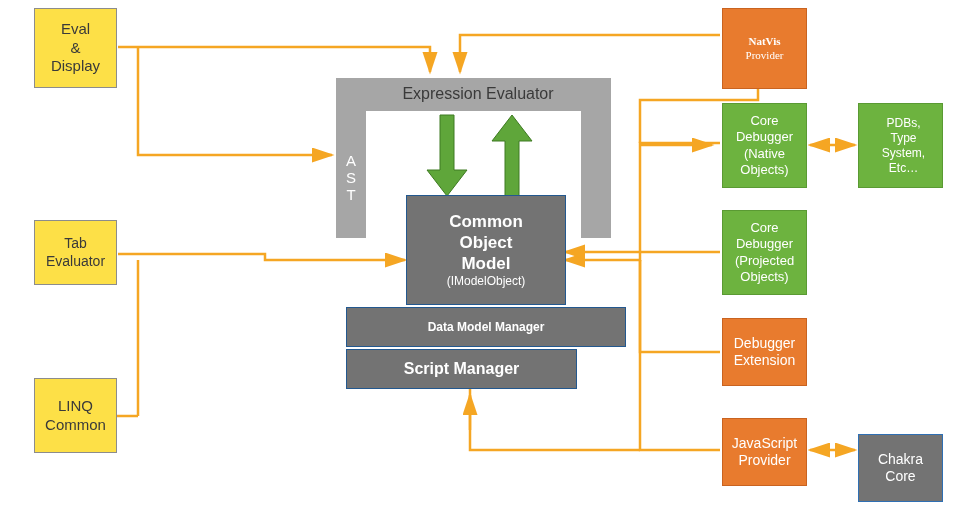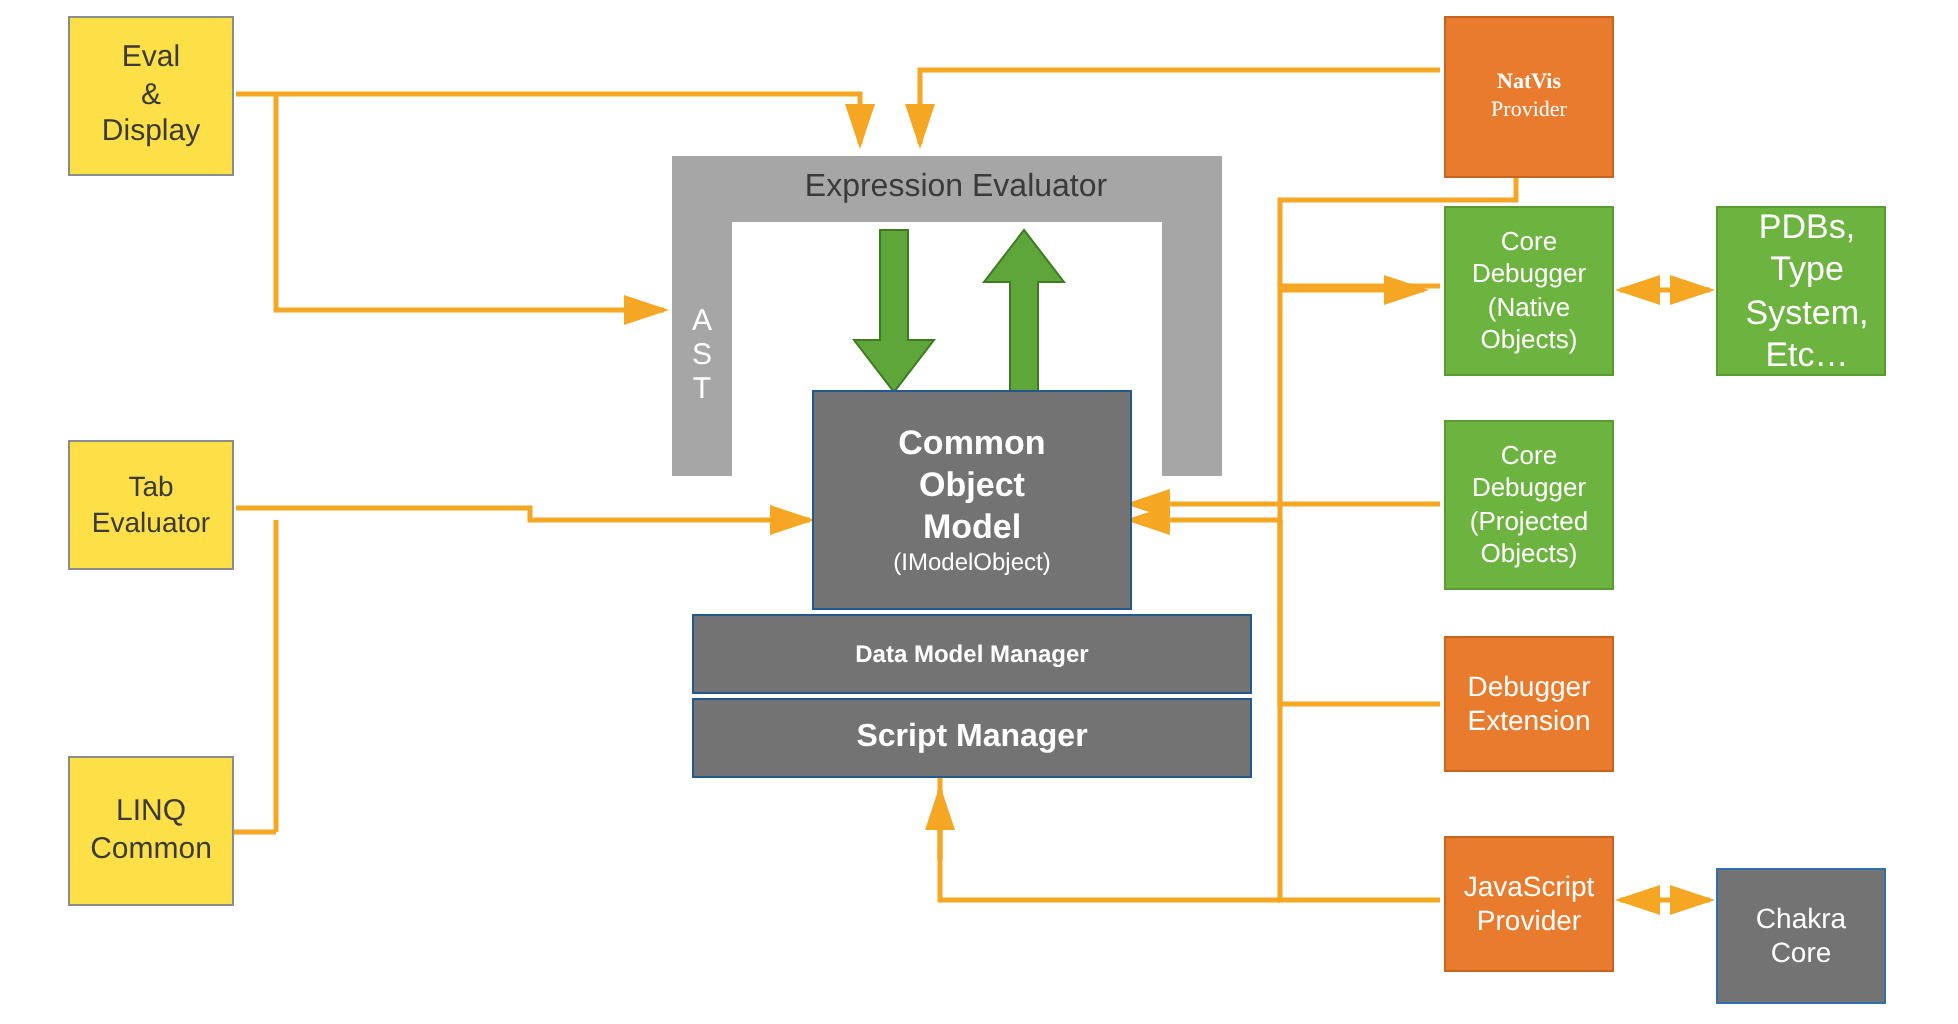--- a/index.html
+++ b/index.html
@@ -130,33 +130,33 @@
 
 <div class="box blue-strong" style="left:406px; top:195px; width:160px; height:110px; flex-direction:column;">
   <div class="com-title" style="white-space:pre-line;">Common
 Object
 Model</div>
   <div class="com-sub">(IModelObject)</div>
 </div>
 
 <div class="box blue-strong" style="left:346px; top:307px; width:280px; height:40px; font-size:12px;">Data Model Manager</div>
 
-<div class="box blue-strong" style="left:346px; top:349px; width:280px; height:40px; font-size:16px;">Script Manager</div>
+<div class="box blue-strong" style="left:346px; top:349px; width:231px; height:40px; font-size:16px;">Script Manager</div>
 
 <div class="box orange" style="left:722px; top:8px; width:85px; height:81px; flex-direction:column; font-size:11px;font-family:Liberation Serif, serif;">
   <div class="natvis-bold">NatVis</div>
   <div>Provider</div>
 </div>
 
 <div class="box green" style="left:722px; top:103px; width:85px; height:85px; font-size:13px; white-space:pre-line;">Core
 Debugger
 (Native
 Objects)</div>
 
-<div class="box green" style="left:858px; top:103px; width:85px; height:85px; font-size:17px; white-space:pre-line;padding-left:10px;">PDBs,
+<div class="box green" style="left:858px; top:103px; width:85px; height:85px; font-size:12px; white-space:pre-line;padding-left:10px;">PDBs,
 Type
 System,
 Etc…</div>
 
 <div class="box green" style="left:722px; top:210px; width:85px; height:85px; font-size:13px; white-space:pre-line;">Core
 Debugger
 (Projected
 Objects)</div>
 
 <div class="box orange" style="left:722px; top:318px; width:85px; height:68px; font-size:14px; white-space:pre-line;">Debugger

